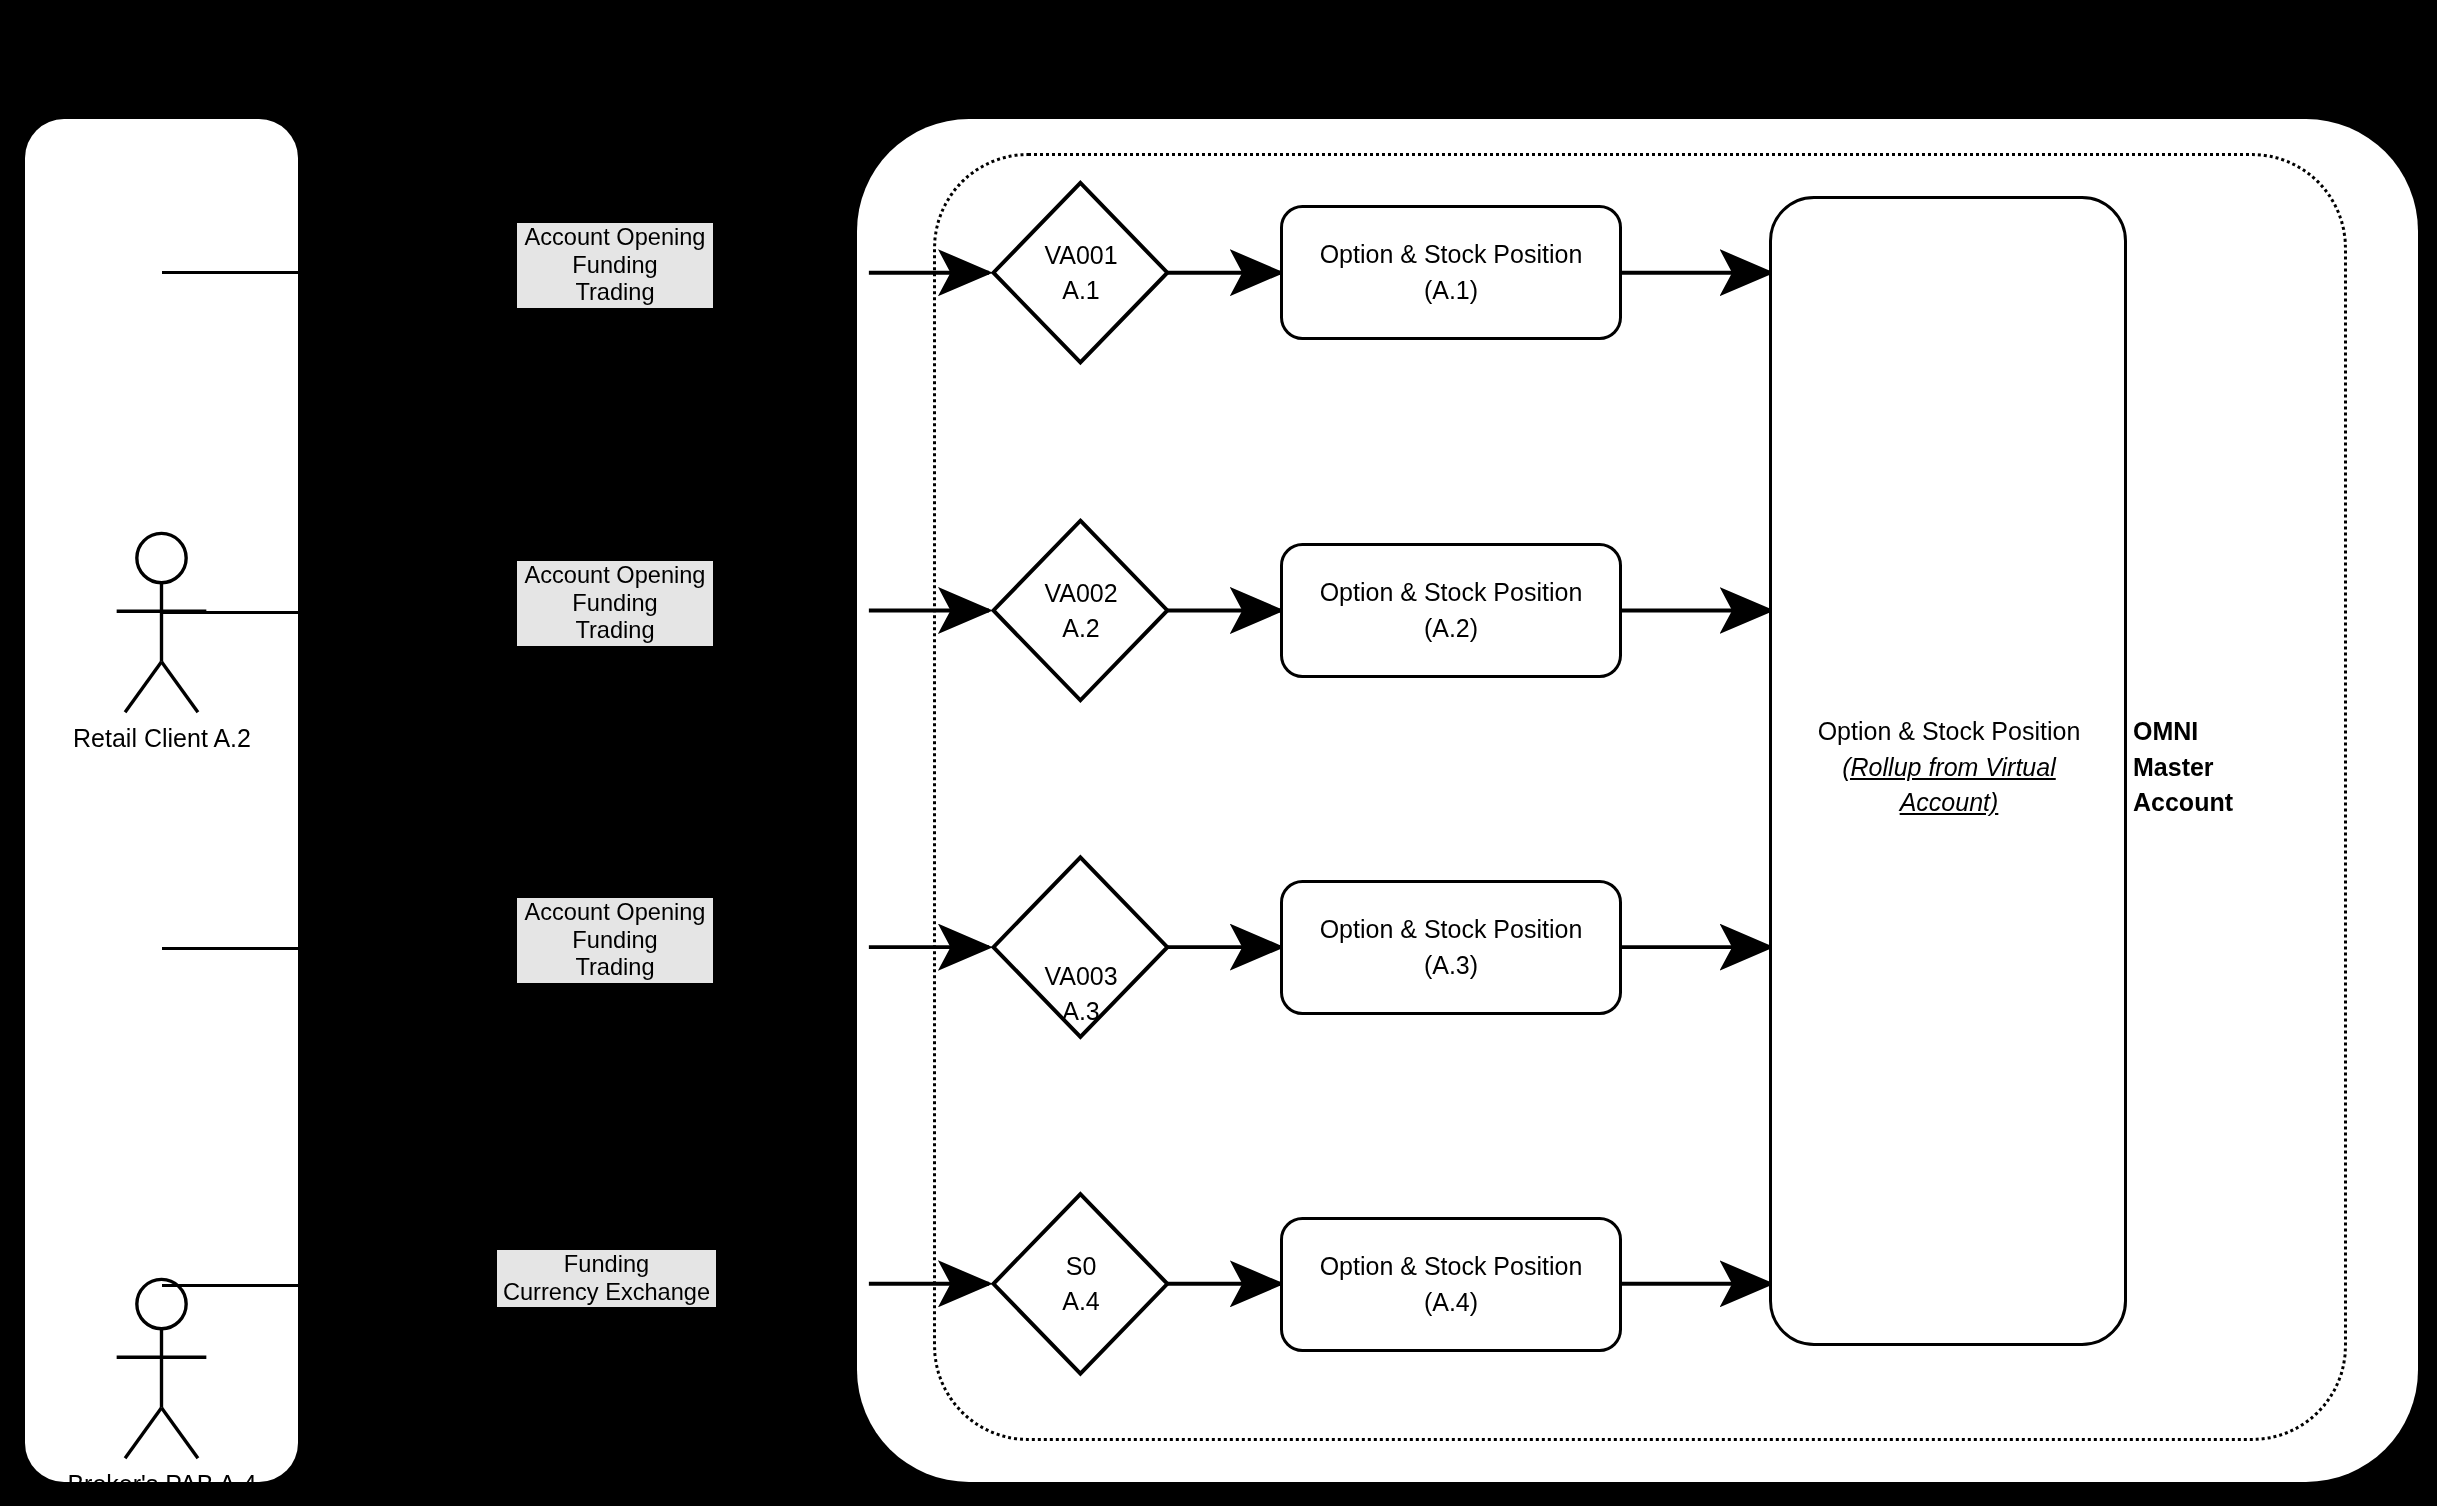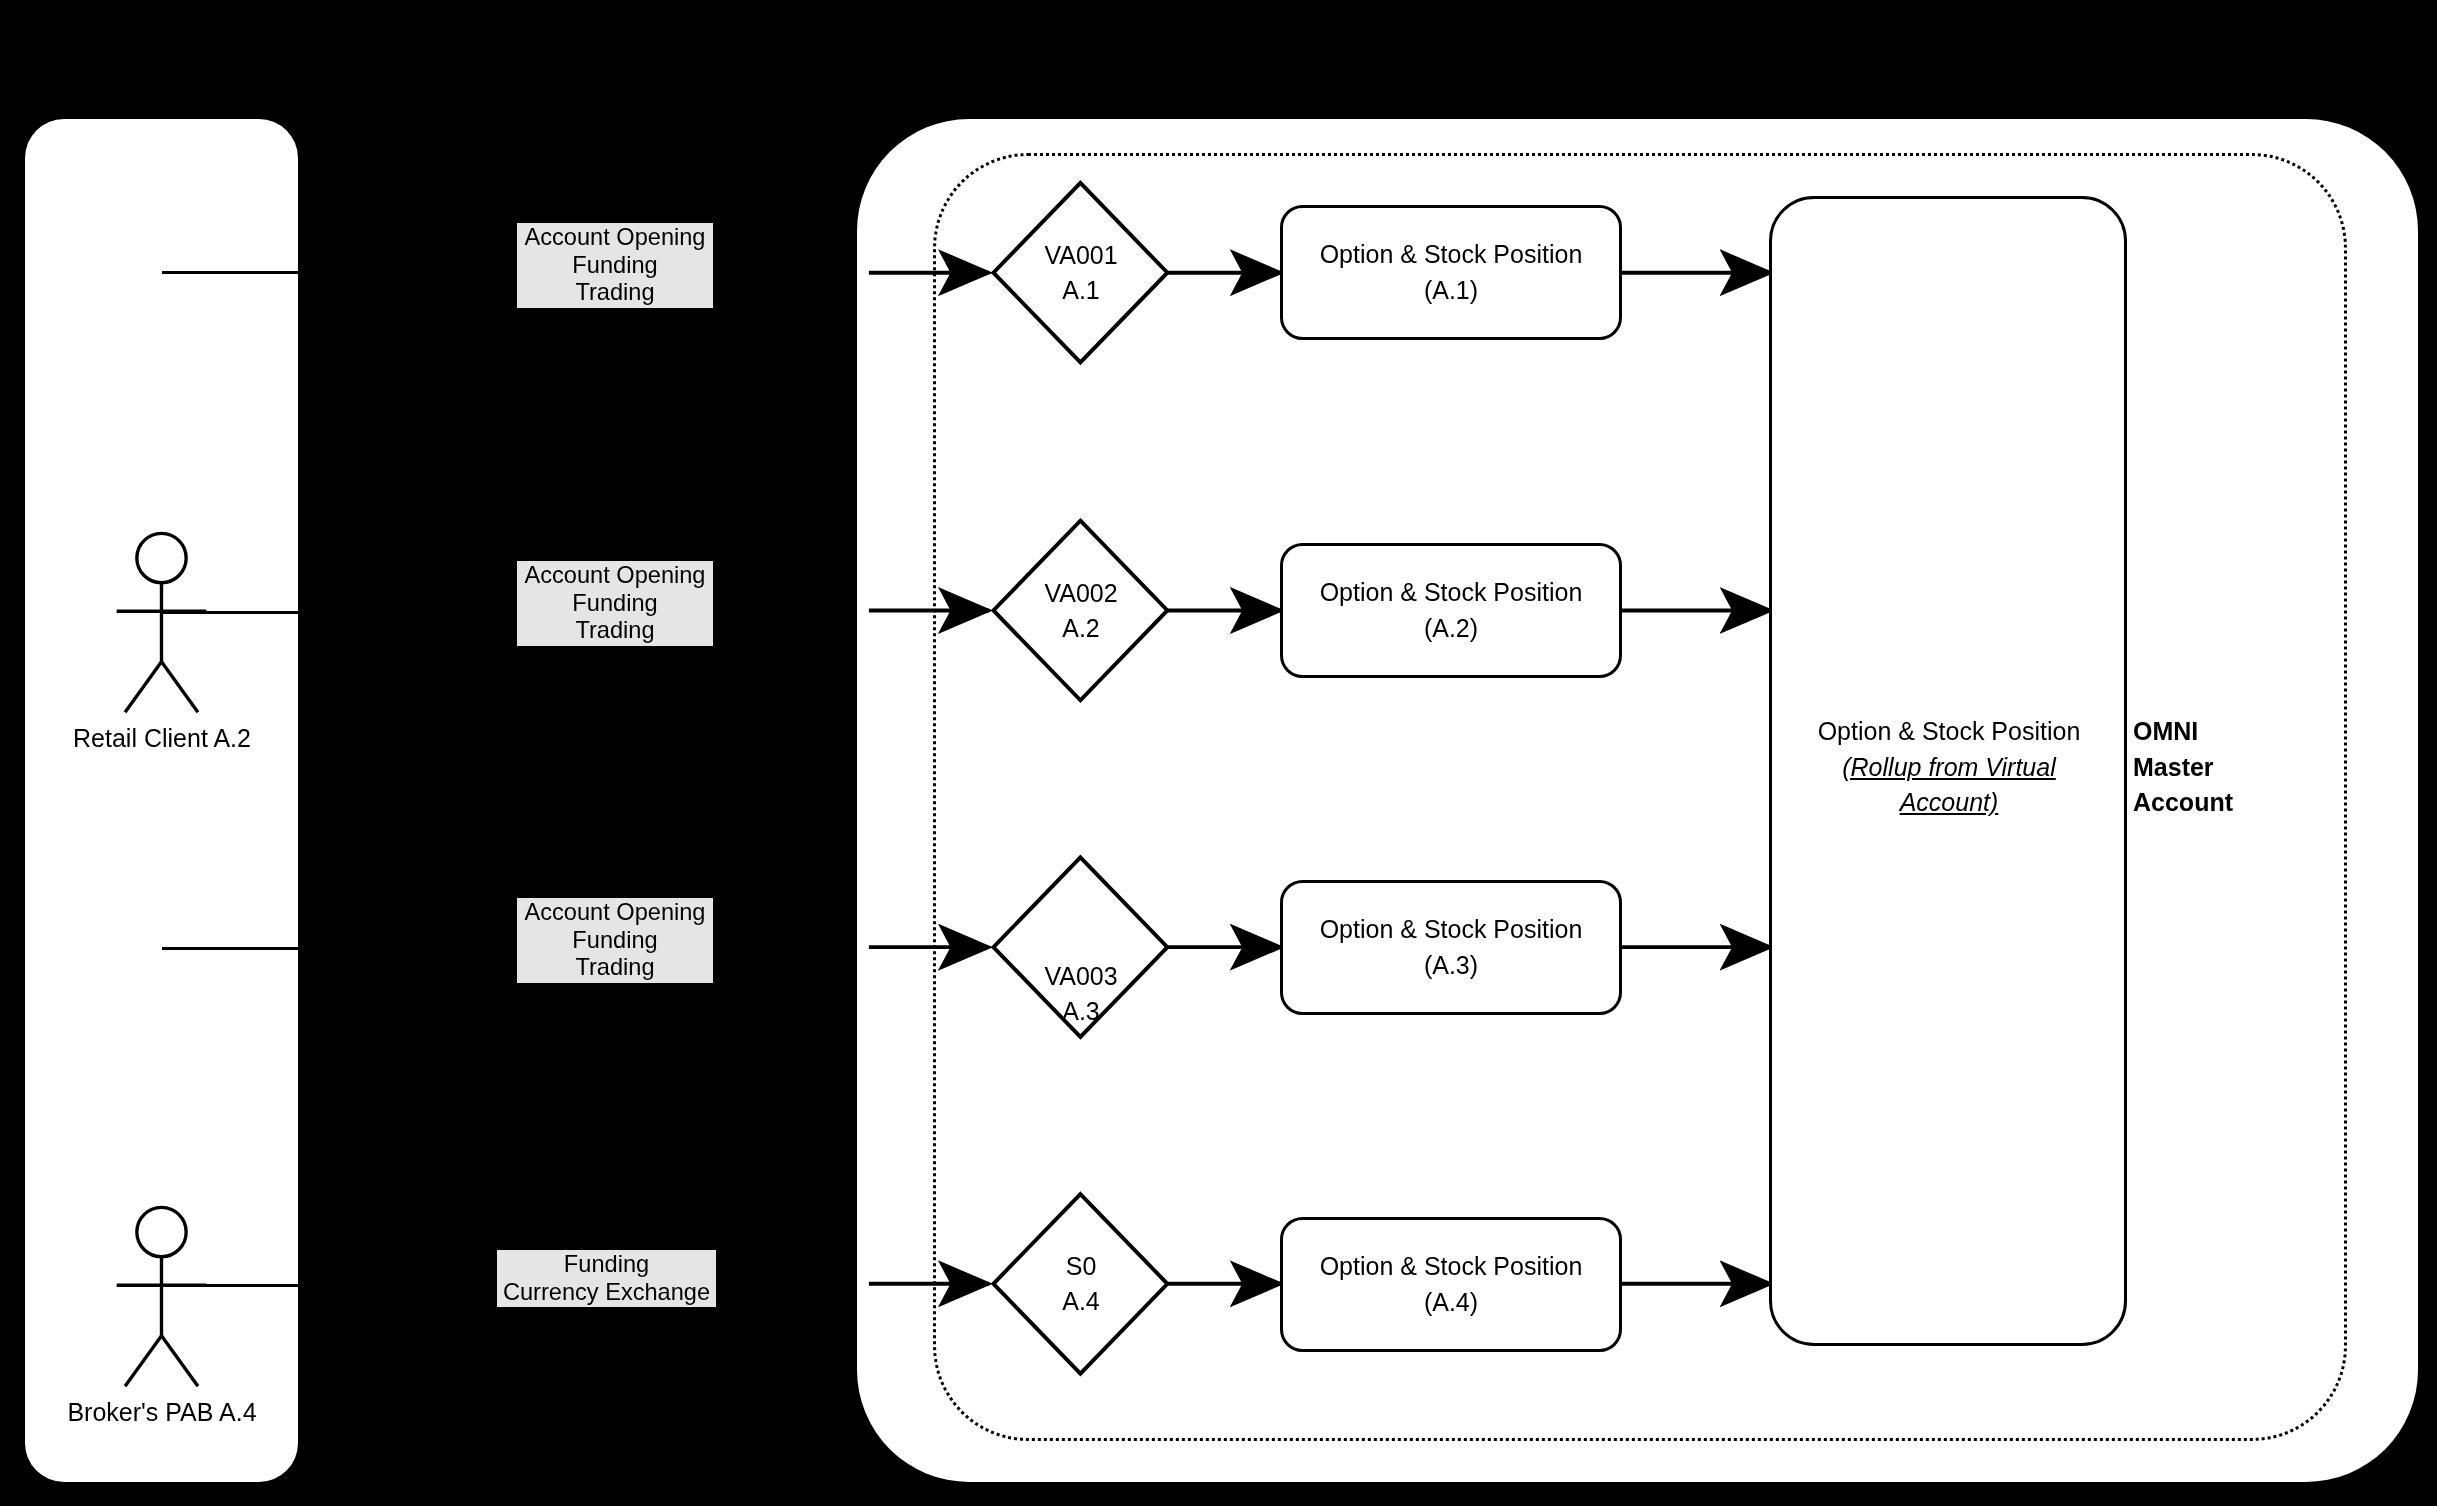--- a/index.html
+++ b/index.html
@@ -87,21 +87,21 @@
       <circle cx="190" cy="50" r="44" fill="#fff" stroke="#000" stroke-width="6"></circle>
       <line x1="190" y1="94" x2="190" y2="235" stroke="#000" stroke-width="6"></line>
       <line x1="110" y1="145" x2="270" y2="145" stroke="#000" stroke-width="6"></line>
       <line x1="190" y1="235" x2="125" y2="325" stroke="#000" stroke-width="6"></line>
       <line x1="190" y1="235" x2="255" y2="325" stroke="#000" stroke-width="6"></line>
     </svg>
     <span class="alabel" style="top:194px;">Retail Client A.2</span>
   </div>
 
 
-  <div class="actor" style="left:55px;top:1204px;">
+  <div class="actor" style="left:55px;top:1276px;">
     <svg width="213" height="185" viewBox="0 0 380 330">
       <circle cx="190" cy="50" r="44" fill="#fff" stroke="#000" stroke-width="6"></circle>
       <line x1="190" y1="94" x2="190" y2="235" stroke="#000" stroke-width="6"></line>
       <line x1="110" y1="145" x2="270" y2="145" stroke="#000" stroke-width="6"></line>
       <line x1="190" y1="235" x2="125" y2="325" stroke="#000" stroke-width="6"></line>
       <line x1="190" y1="235" x2="255" y2="325" stroke="#000" stroke-width="6"></line>
     </svg>
     <span class="alabel" style="top:194px;">Broker's PAB A.4</span>
   </div>
 

